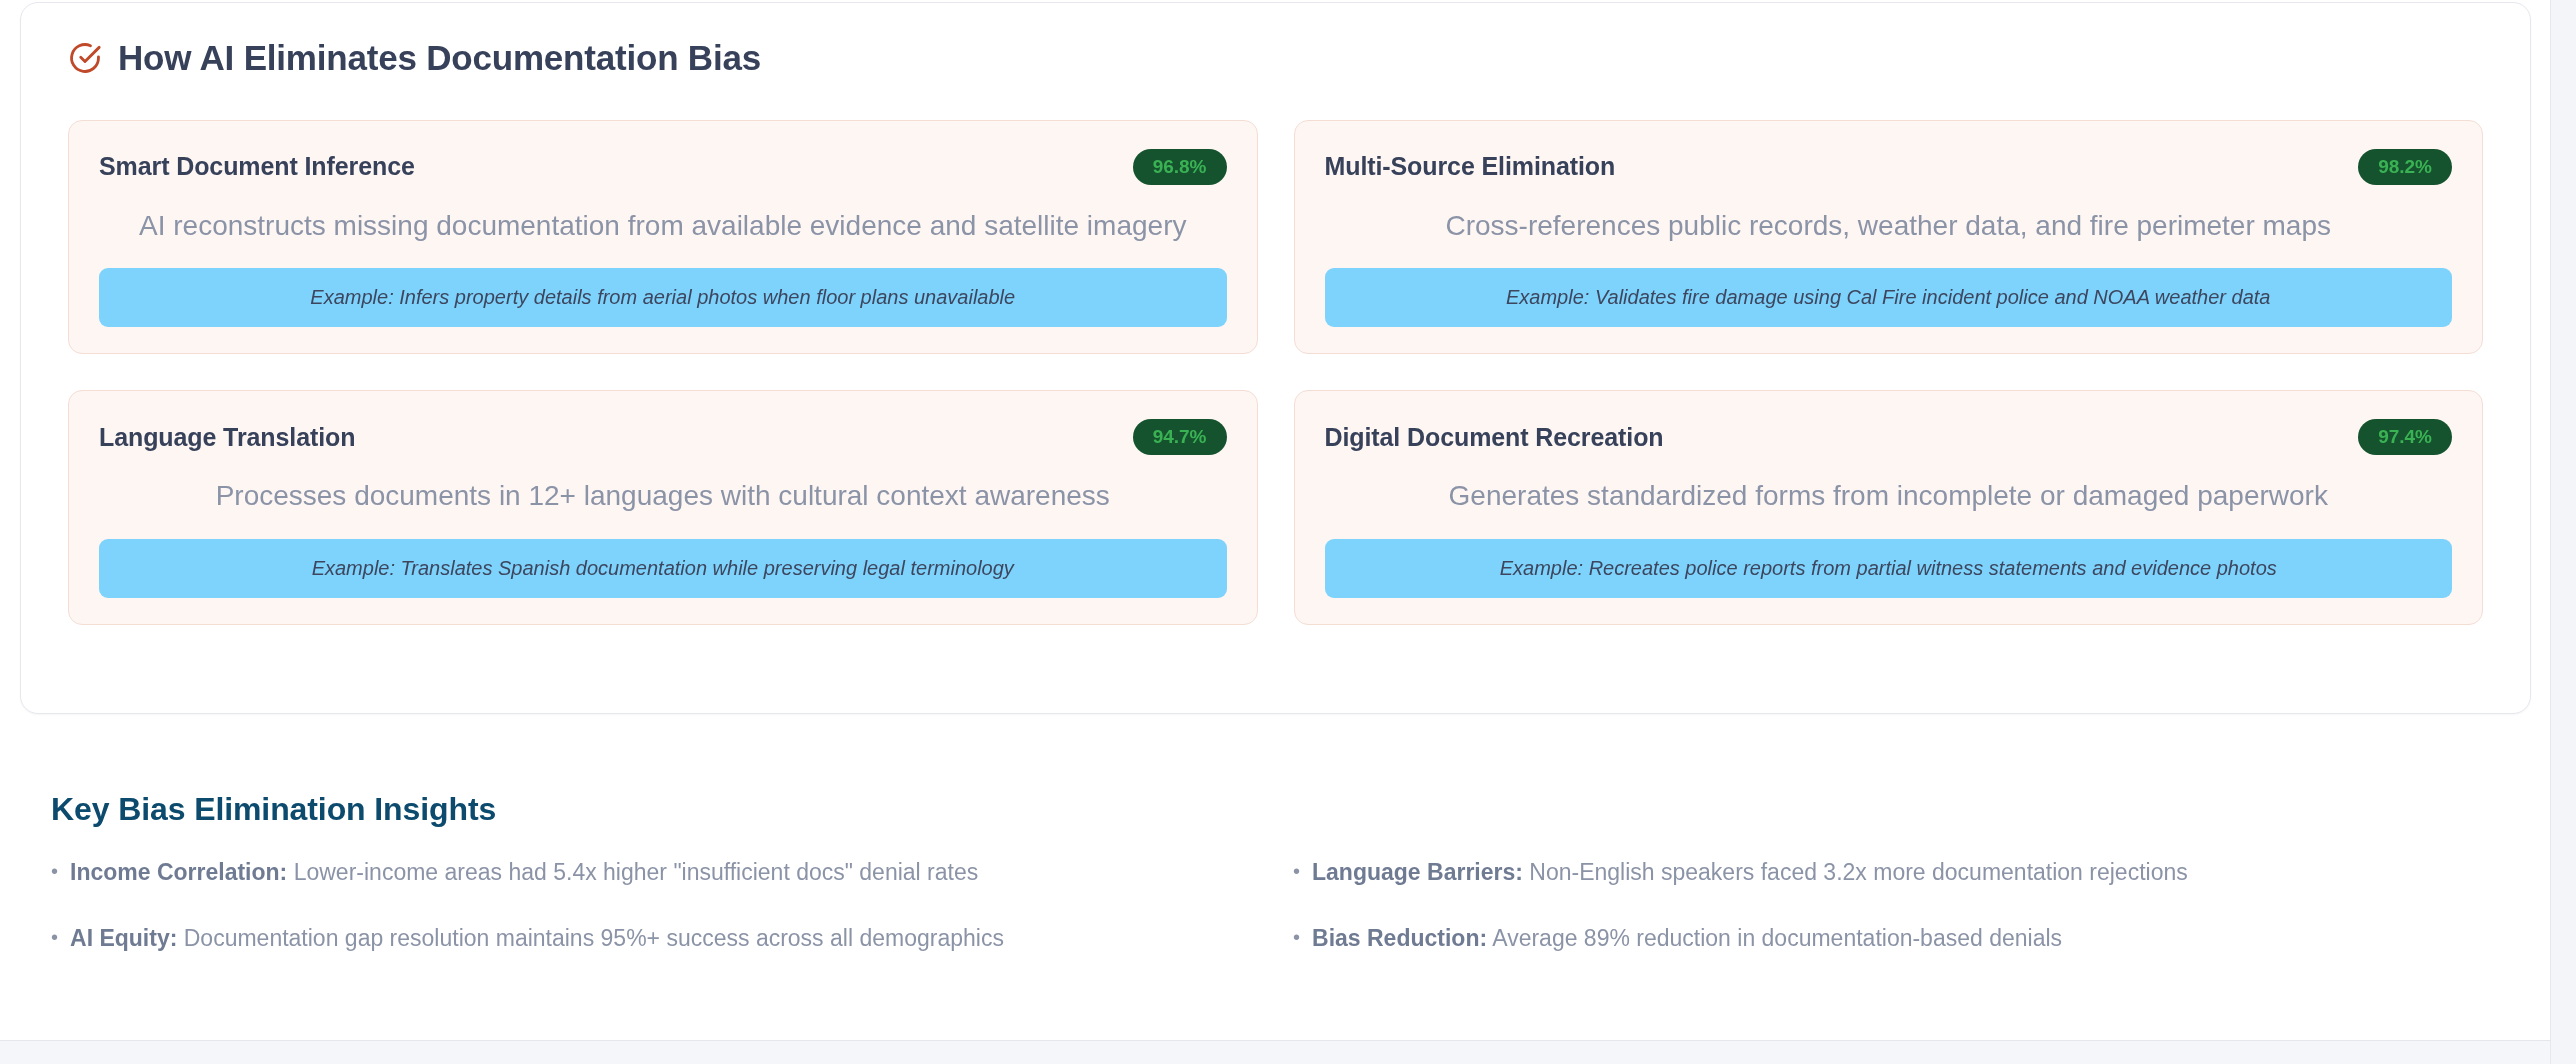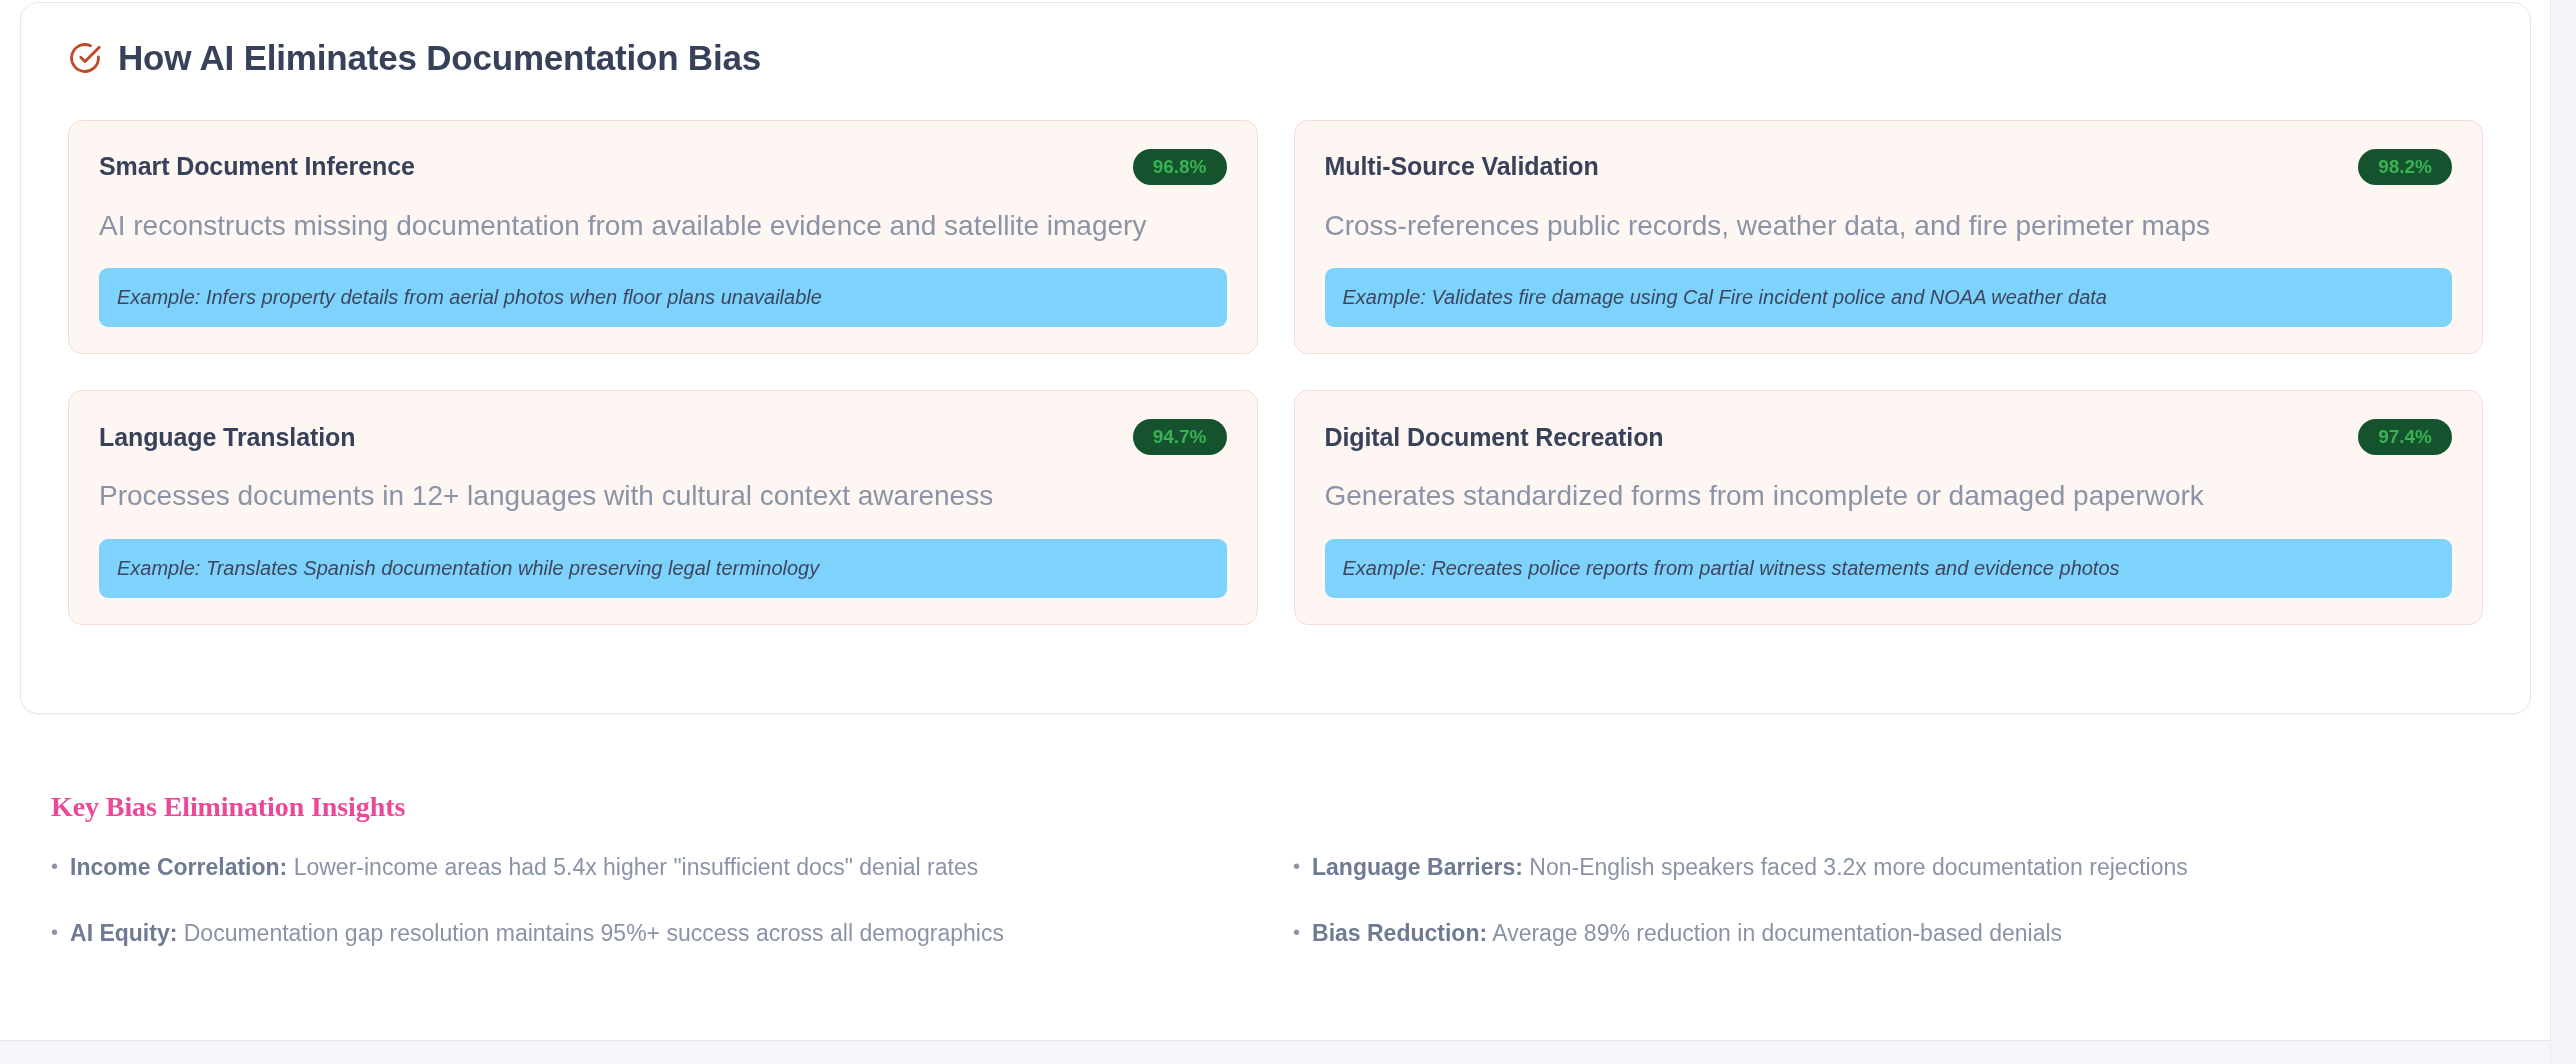--- a/index.html
+++ b/index.html
@@ -82,20 +82,21 @@
     column-gap: 36px;
     row-gap: 36px;
     padding: 42px 47px 47px 47px;
   }
 
   .card {
     background: #fdf6f3;
     border: 1px solid #f4ded4;
     border-radius: 14px;
     padding: 28px 30px 26px 30px;
+    text-align: center;
   }
 
   .card-top {
     display: flex;
     align-items: center;
     justify-content: space-between;
     gap: 18px;
   }
 
   .card-title {
@@ -137,25 +138,24 @@
   
   .insights {
     position: absolute;
     left: 0;
     top: 791px;
     width: 2550px;
     padding: 0 51px;
   }
 
   .insights-title {
-    font-size: 28px;
-    font-weight: 700;
-    color: #ec4899;
+    font-size: 32px;
+    font-weight: 700;
+    color: #0c4a6e;
     letter-spacing: -0.1px;
-    font-family: Liberation Serif, serif;
   }
 
   .insights-grid {
     margin-top: 30px;
     display: grid;
     grid-template-columns: 1fr 1fr;
     column-gap: 36px;
     row-gap: 36px;
   }
 
@@ -228,21 +228,21 @@
           <div class="card-top">
             <h2 class="card-title">Smart Document Inference</h2>
             <span class="badge">96.8%</span>
           </div>
           <p class="card-desc">AI reconstructs missing documentation from available evidence and satellite imagery</p>
           <div class="card-example">Example: Infers property details from aerial photos when floor plans unavailable</div>
         </article>
 
         <article class="card">
           <div class="card-top">
-            <h2 class="card-title">Multi-Source Validation</h2>
+            <h2 class="card-title">Multi-Source Elimination</h2>
             <span class="badge">98.2%</span>
           </div>
           <p class="card-desc">Cross-references public records, weather data, and fire perimeter maps</p>
           <div class="card-example">Example: Validates fire damage using Cal Fire incident police and NOAA weather data</div>
         </article>
 
         <article class="card">
           <div class="card-top">
             <h2 class="card-title">Language Translation</h2>
             <span class="badge">94.7%</span>

